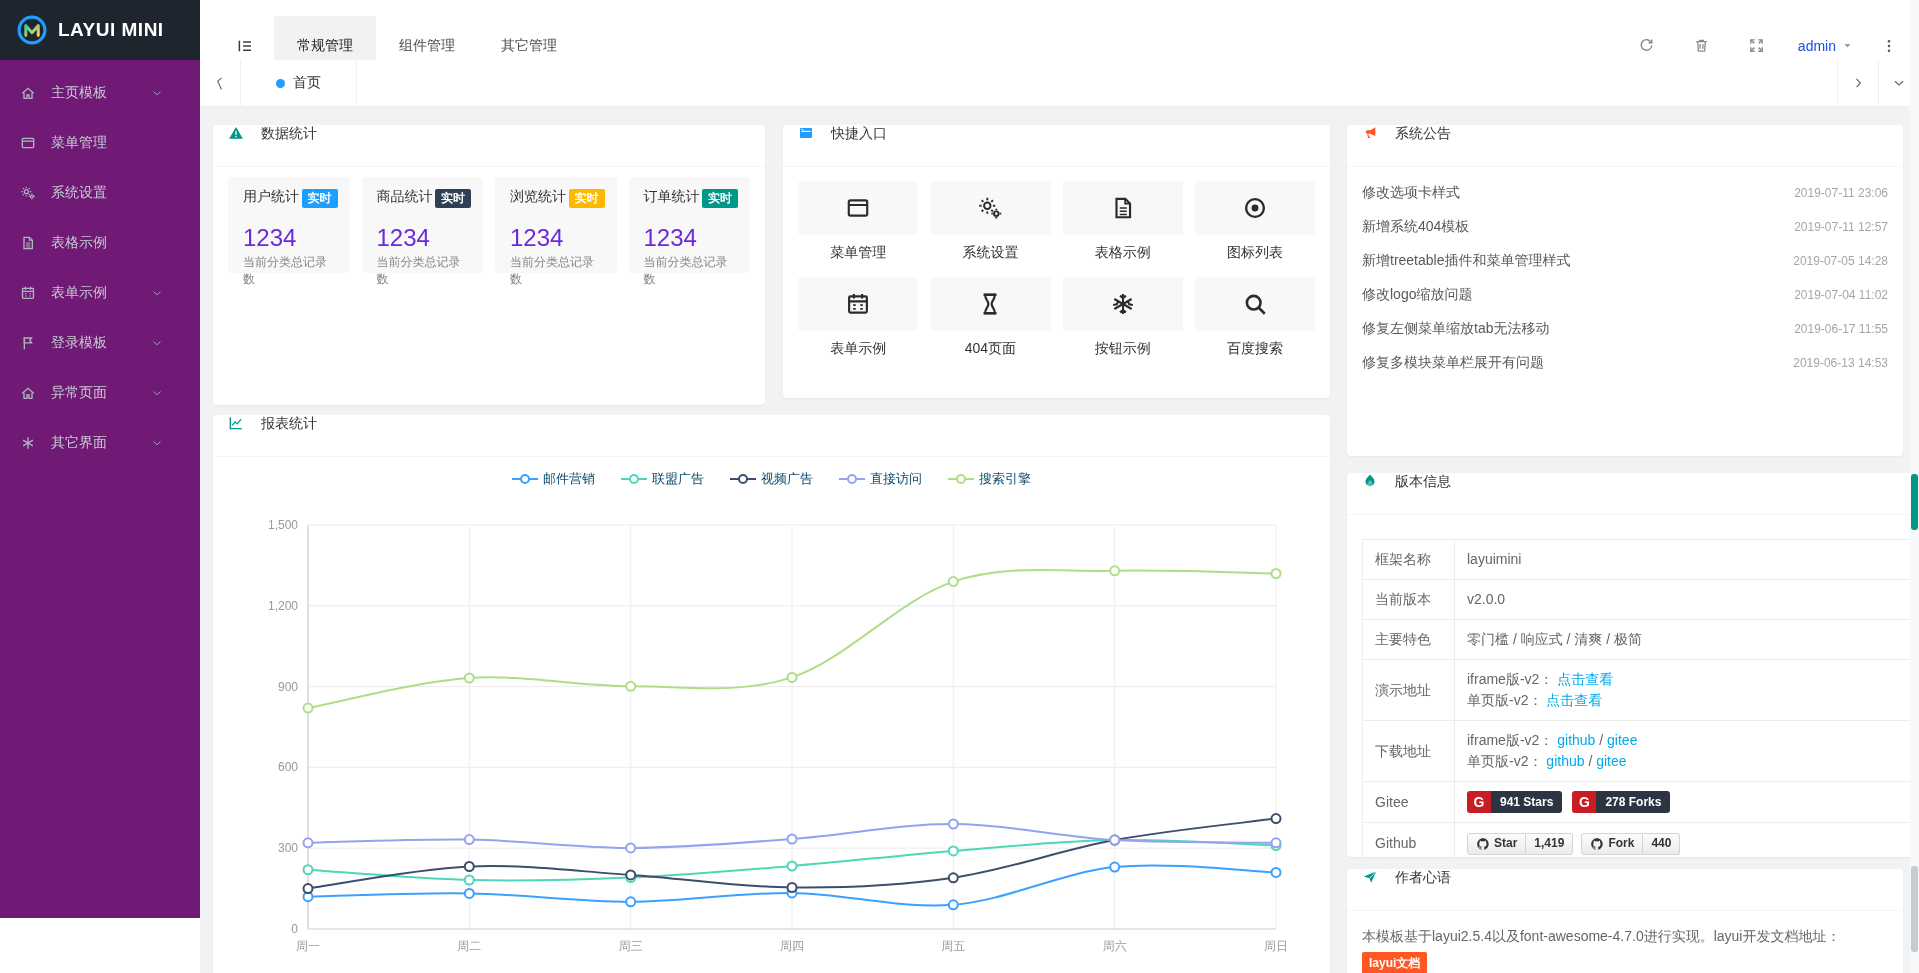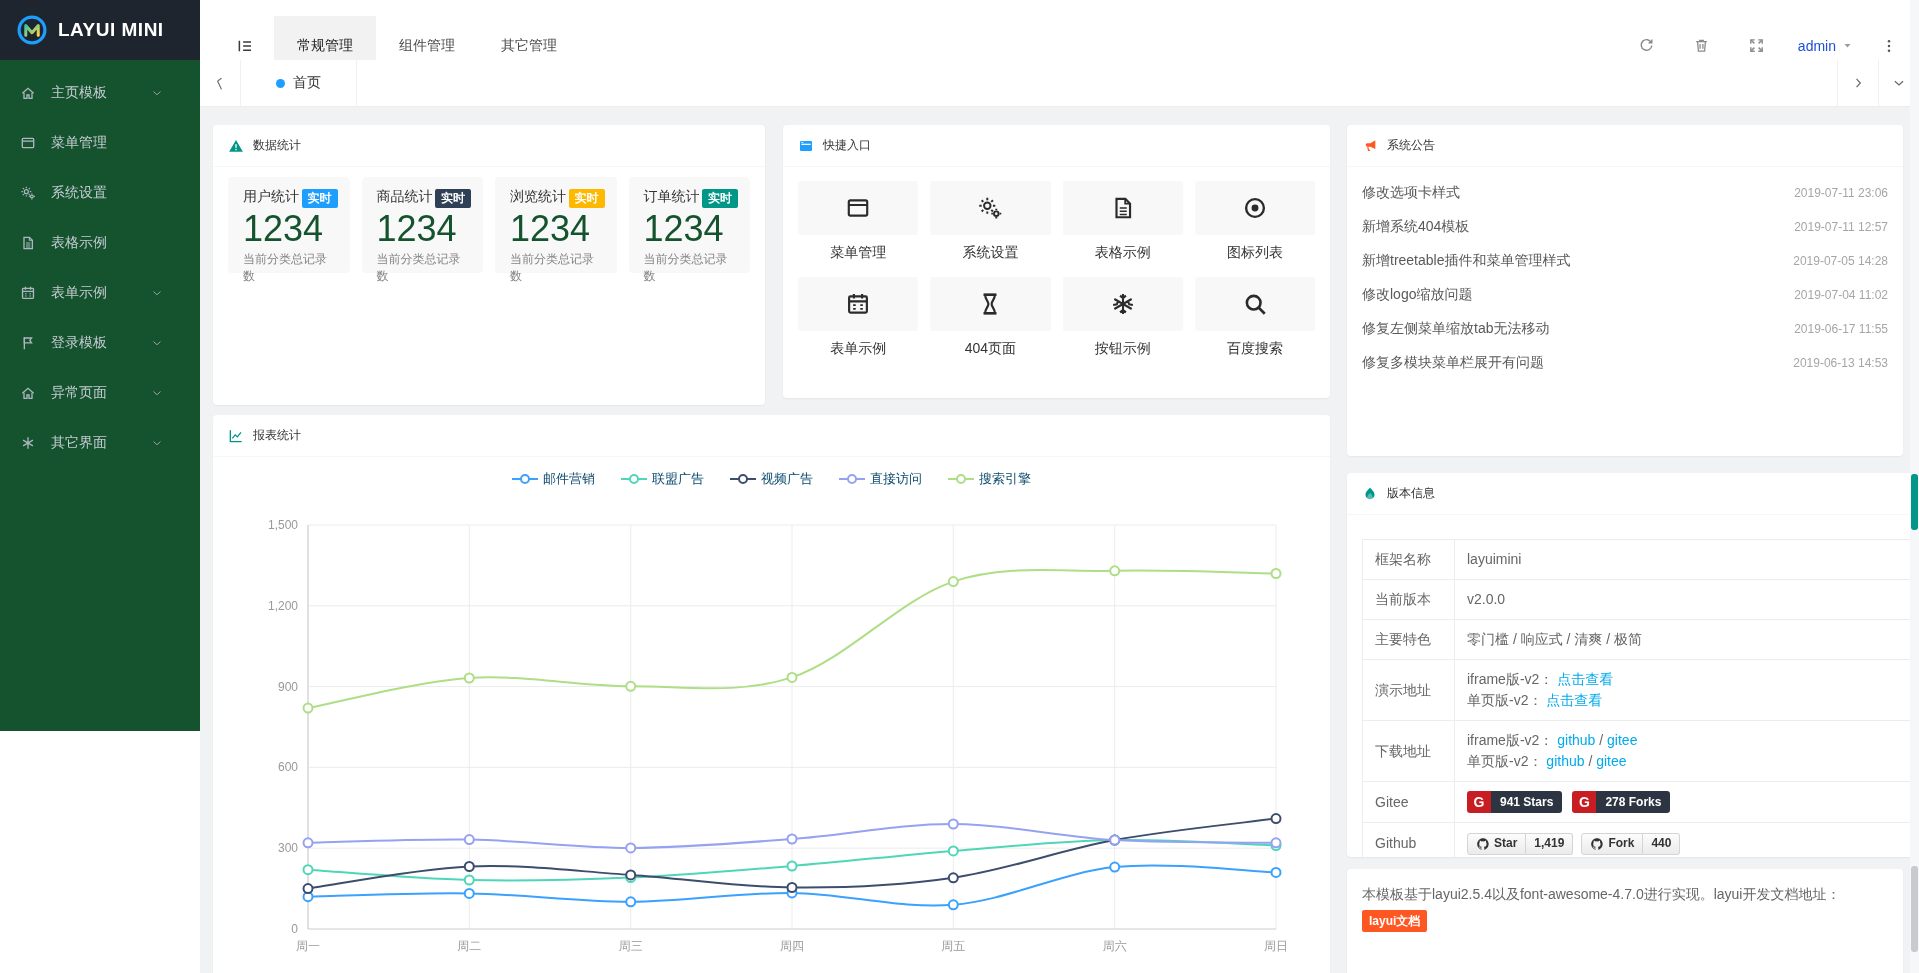--- a/index.html
+++ b/index.html
@@ -3,21 +3,21 @@
 <meta charset="utf-8">
 <style>
   *{margin:0;padding:0;box-sizing:border-box}
   html,body{width:1919px;height:973px;overflow:hidden}
   body{font-family:"Liberation Sans","DejaVu Sans",sans-serif;font-size:14px;color:#333;background:#fff;position:relative}
   .ic{display:inline-flex;align-items:center;justify-content:center}
   .ic svg{width:1em;height:1em;display:block}
   svg text{font-family:"Liberation Sans","DejaVu Sans",sans-serif}
 
   
-  .sidebar{position:absolute;left:0;top:0;width:200px;height:731px;background:#14532d;z-index:10}
+  .sidebar{position:absolute;left:0;top:0;width:200px;height:918px;background:#701a75;z-index:10}
   .logo{height:60px;background:#1f252e;display:flex;align-items:center;padding-left:16px;gap:10px}
   .logo-text{color:#fff;font-size:19px;font-weight:bold;letter-spacing:.5px}
   .menu{padding-top:8px}
   .menu-item{height:50px;display:flex;align-items:center;padding:0 18px 0 20px;color:#c6ccd4;cursor:pointer;font-size:14px}
   .menu-item .ic{width:24px;font-size:16px;color:#aeb6c0;margin-right:7px;justify-content:flex-start}
   .menu-item .chev{margin-left:auto;color:#98a0aa;font-size:12px}
 
   
   .topbar{position:absolute;left:200px;top:16px;right:0;height:60px;background:#fff;border-bottom:1px solid #f2f2f2;display:flex;align-items:stretch;z-index:5}
   .toggle{width:58px;margin-left:16px;display:flex;align-items:center;justify-content:center;font-size:18px;color:#3a3a3a;cursor:pointer}
@@ -35,34 +35,34 @@
   .tab-btn{width:41px;display:flex;align-items:center;justify-content:center;color:#666;cursor:pointer;font-size:14px}
   .tab-btn.left{border-right:1px solid #f0f0f0}
   .tab-btn.right{border-left:1px solid #f0f0f0}
   .tab-item{width:116px;display:flex;align-items:center;justify-content:center;gap:8px;border-right:1px solid #f0f0f0;color:#333;cursor:pointer}
   .tab-item .dot{width:9px;height:9px;border-radius:50%;background:#1E9FFF}
   .tab-flex{flex:1}
 
   
   .content{position:absolute;left:200px;top:107px;right:0;bottom:0;background:#f0f2f4;overflow:hidden}
   .panel{position:absolute;background:#fff;border-radius:4px;box-shadow:0 1px 2px rgba(0,0,0,.05);overflow:hidden}
-  .panel-hd{height:42px;display:flex;align-items:center;gap:9px;padding:0 15px;border-bottom:1px solid #f6f6f6;font-size:12px;color:#333}
+  .panel-hd{height:42px;display:flex;align-items:flex-start;gap:17px;padding:0 15px;border-bottom:1px solid #f6f6f6;font-size:14px;color:#333}
   .panel-hd .ic{font-size:16px}
 
   .p-stats{left:13px;top:18px;width:552px;height:280px}
   .p-quick{left:583px;top:18px;width:547px;height:273px}
   .p-chart{left:13px;top:308px;width:1117px;height:640px}
   .p-notice{left:1147px;top:18px;width:556px;height:331px}
   .p-version{left:1147px;top:366px;width:629px;height:384px}
   .p-author{left:1147px;top:762px;width:556px;height:260px}
 
   .stats-body{padding:10px 15px 0;display:grid;grid-template-columns:1fr 1fr 1fr 1fr;gap:12px}
   .card{background:#f8f8f8;border-radius:4px;height:96px;padding:11px 15px;position:relative}
   .card .lb{font-size:14px;color:#333}
-  .card .num{font-size:36px;color:#14532d;margin-top:2px;line-height:1.15}
+  .card .num{font-size:24px;color:#6d28d9;margin-top:18px;line-height:1.15}
   .card .ds{font-size:12px;color:#848484;margin-top:2px}
   .card .bdg{position:absolute;top:12px;right:12px;color:#fff;font-size:12px;padding:2px 6px;border-radius:2px;line-height:15px;font-weight:bold}
 
   .quick-body{padding:14px 15px;display:grid;grid-template-columns:repeat(4,1fr);gap:15px 12px}
   .qcell{text-align:center;cursor:pointer}
   .qtile{height:54px;background:#f8f8f8;border-radius:3px;display:flex;align-items:center;justify-content:center;font-size:26px;color:#2b2b2b}
   .qlb{margin-top:9px;font-size:14px;color:#333}
 
   .notice-list{padding:9px 0}
   .nrow{display:flex;justify-content:space-between;align-items:center;padding:8px 15px;cursor:pointer}
@@ -663,20 +663,29 @@
                   <span>Fork</span>
                 </span>
                 <span class="gh-count">440</span>
               </span></td>
           </tr>
         </tbody>
       </table>
   </section>
 
   <section class="panel p-author">
+    <div class="panel-hd">
+      <span class="ic" id="author-icon" style="color: rgb(0, 150, 136);">
+          <svg viewBox="0 0 24 24">
+            <path d="M2.5 11.2 21.5 3.8l-7.8 16.7-2.6-6.5z" fill="currentColor"></path>
+            <path d="M11.1 14 21.5 3.8" stroke="#fff" stroke-width="1.2"></path>
+          </svg>
+        </span>
+      <span>作者心语</span>
+    </div>
     <div class="author-body">
       <p>本模板基于layui2.5.4以及font-awesome-4.7.0进行实现。layui开发文档地址：</p>
       <p><span class="abadge" style="background: rgb(255, 87, 34);">layui文档</span></p>
 
     </div>
   </section>
 
 </main>
 
 <div class="scrollbar">

